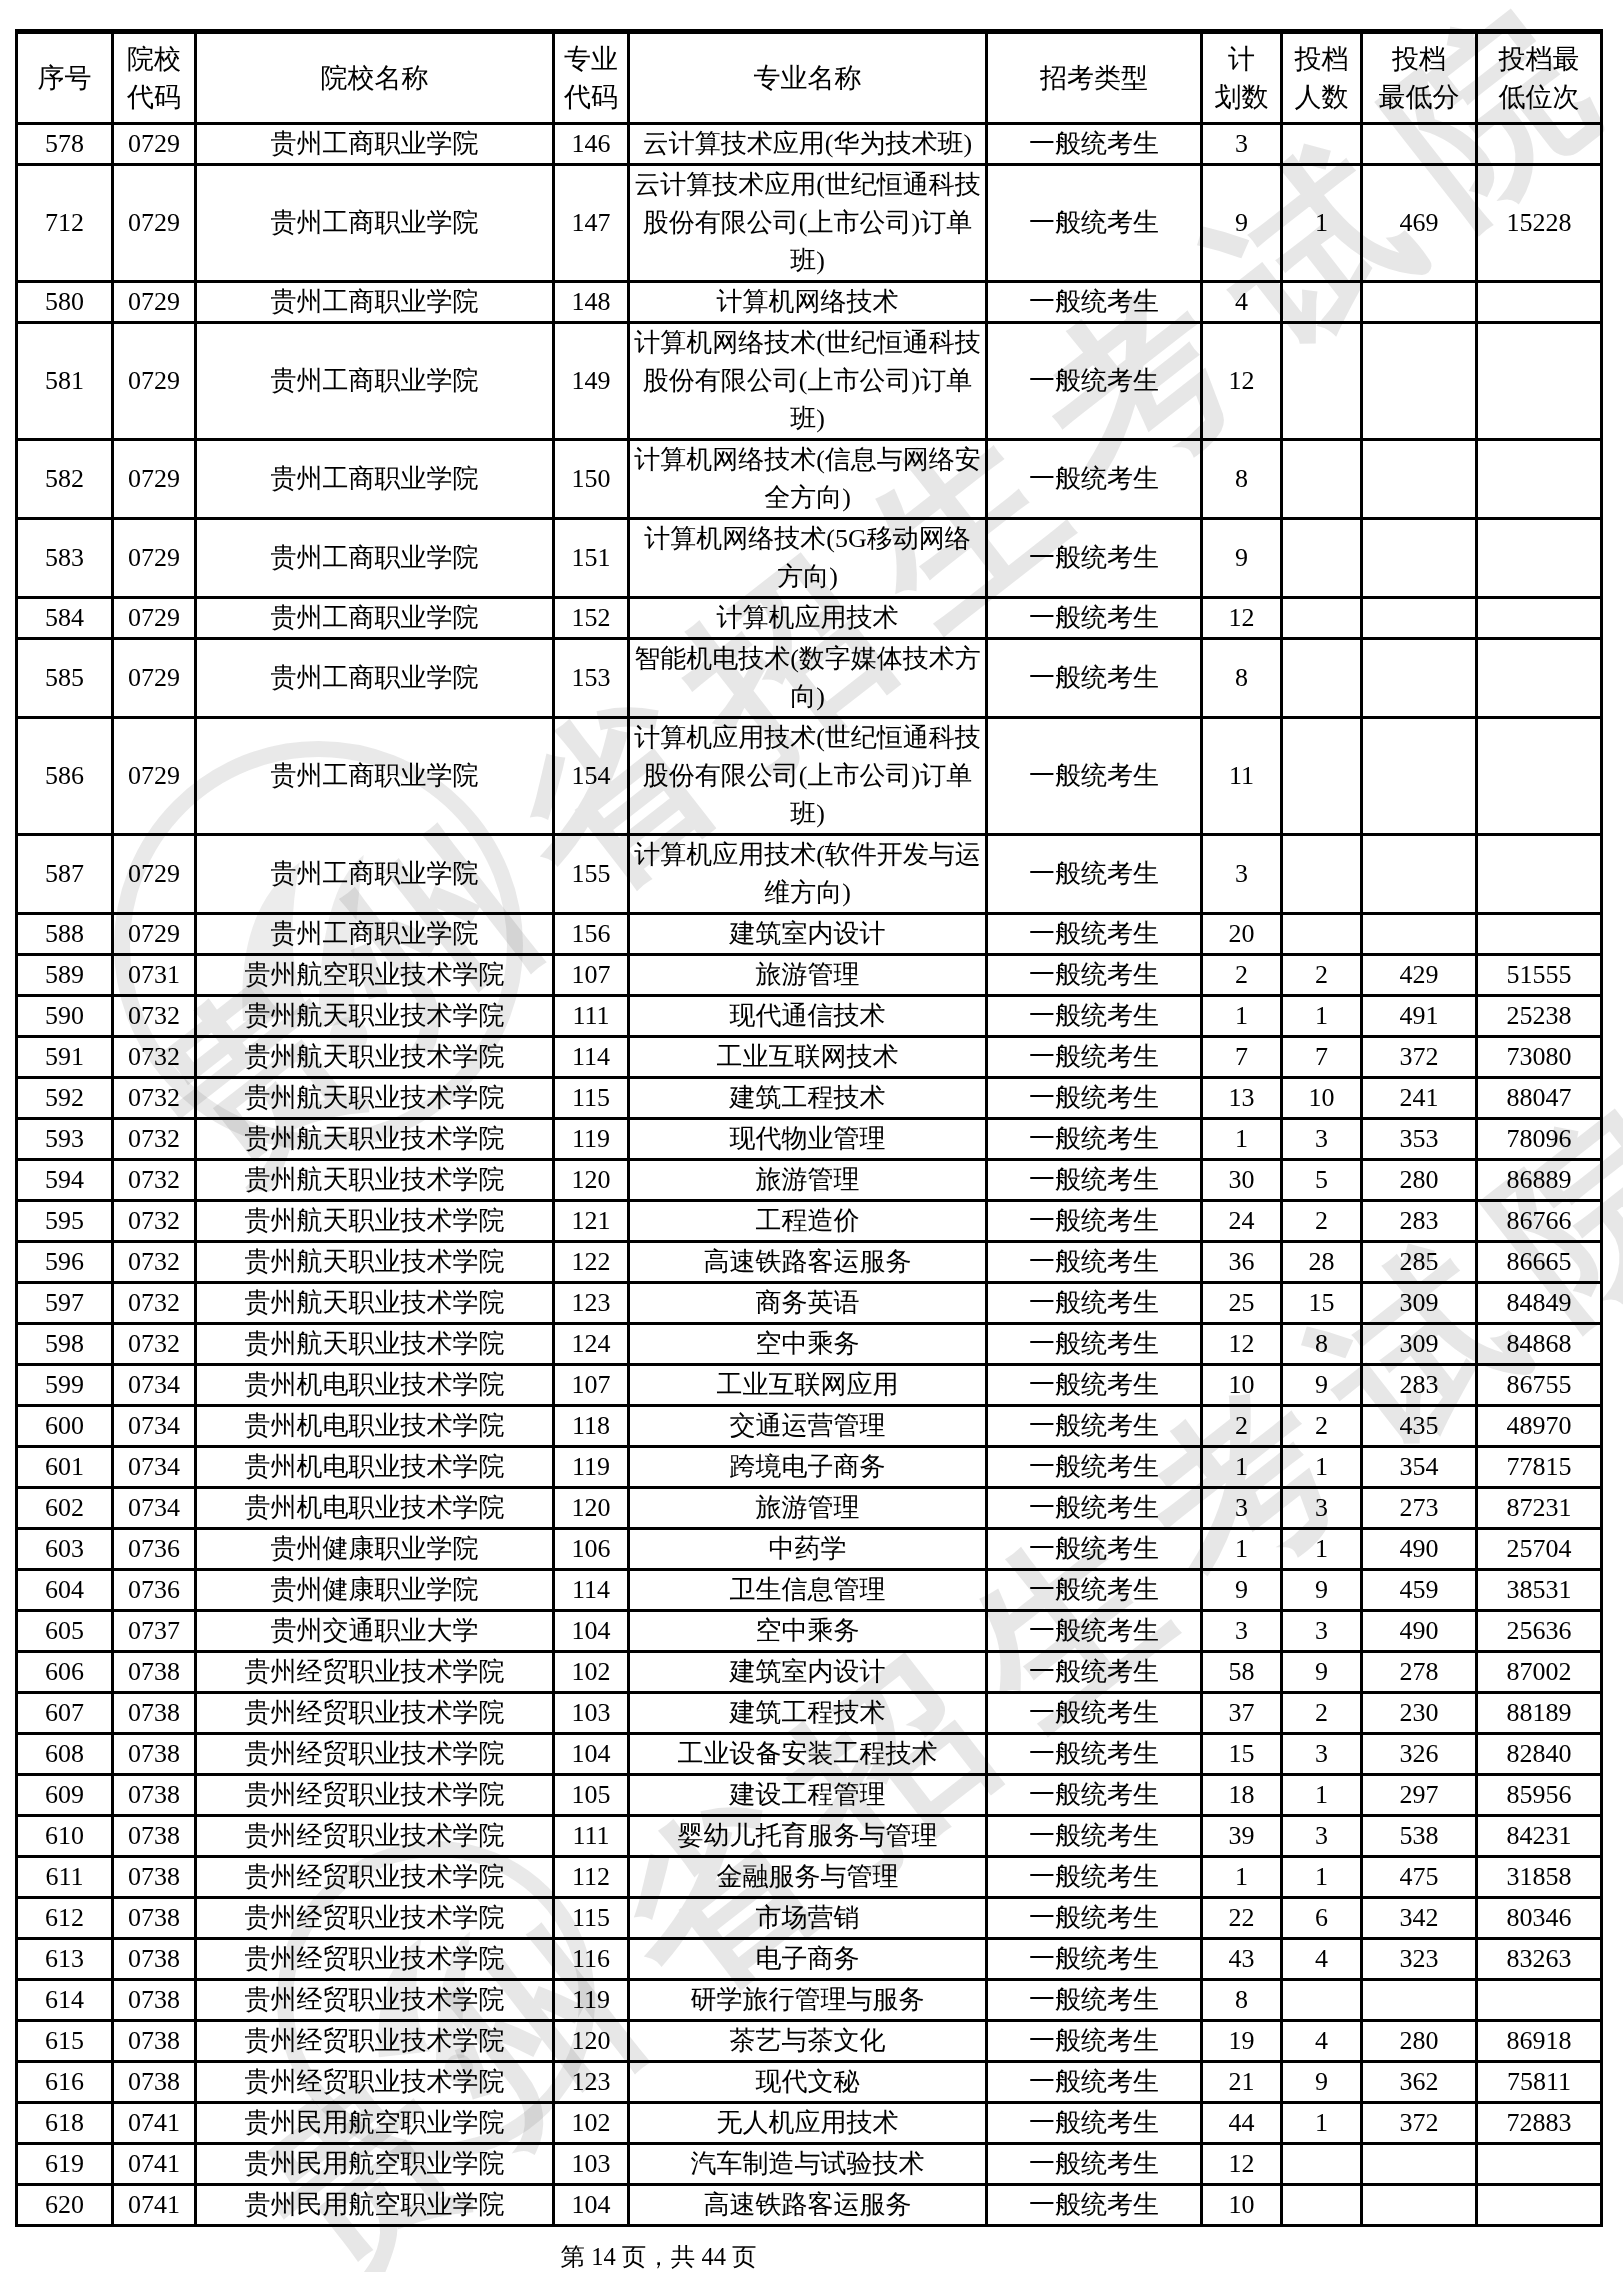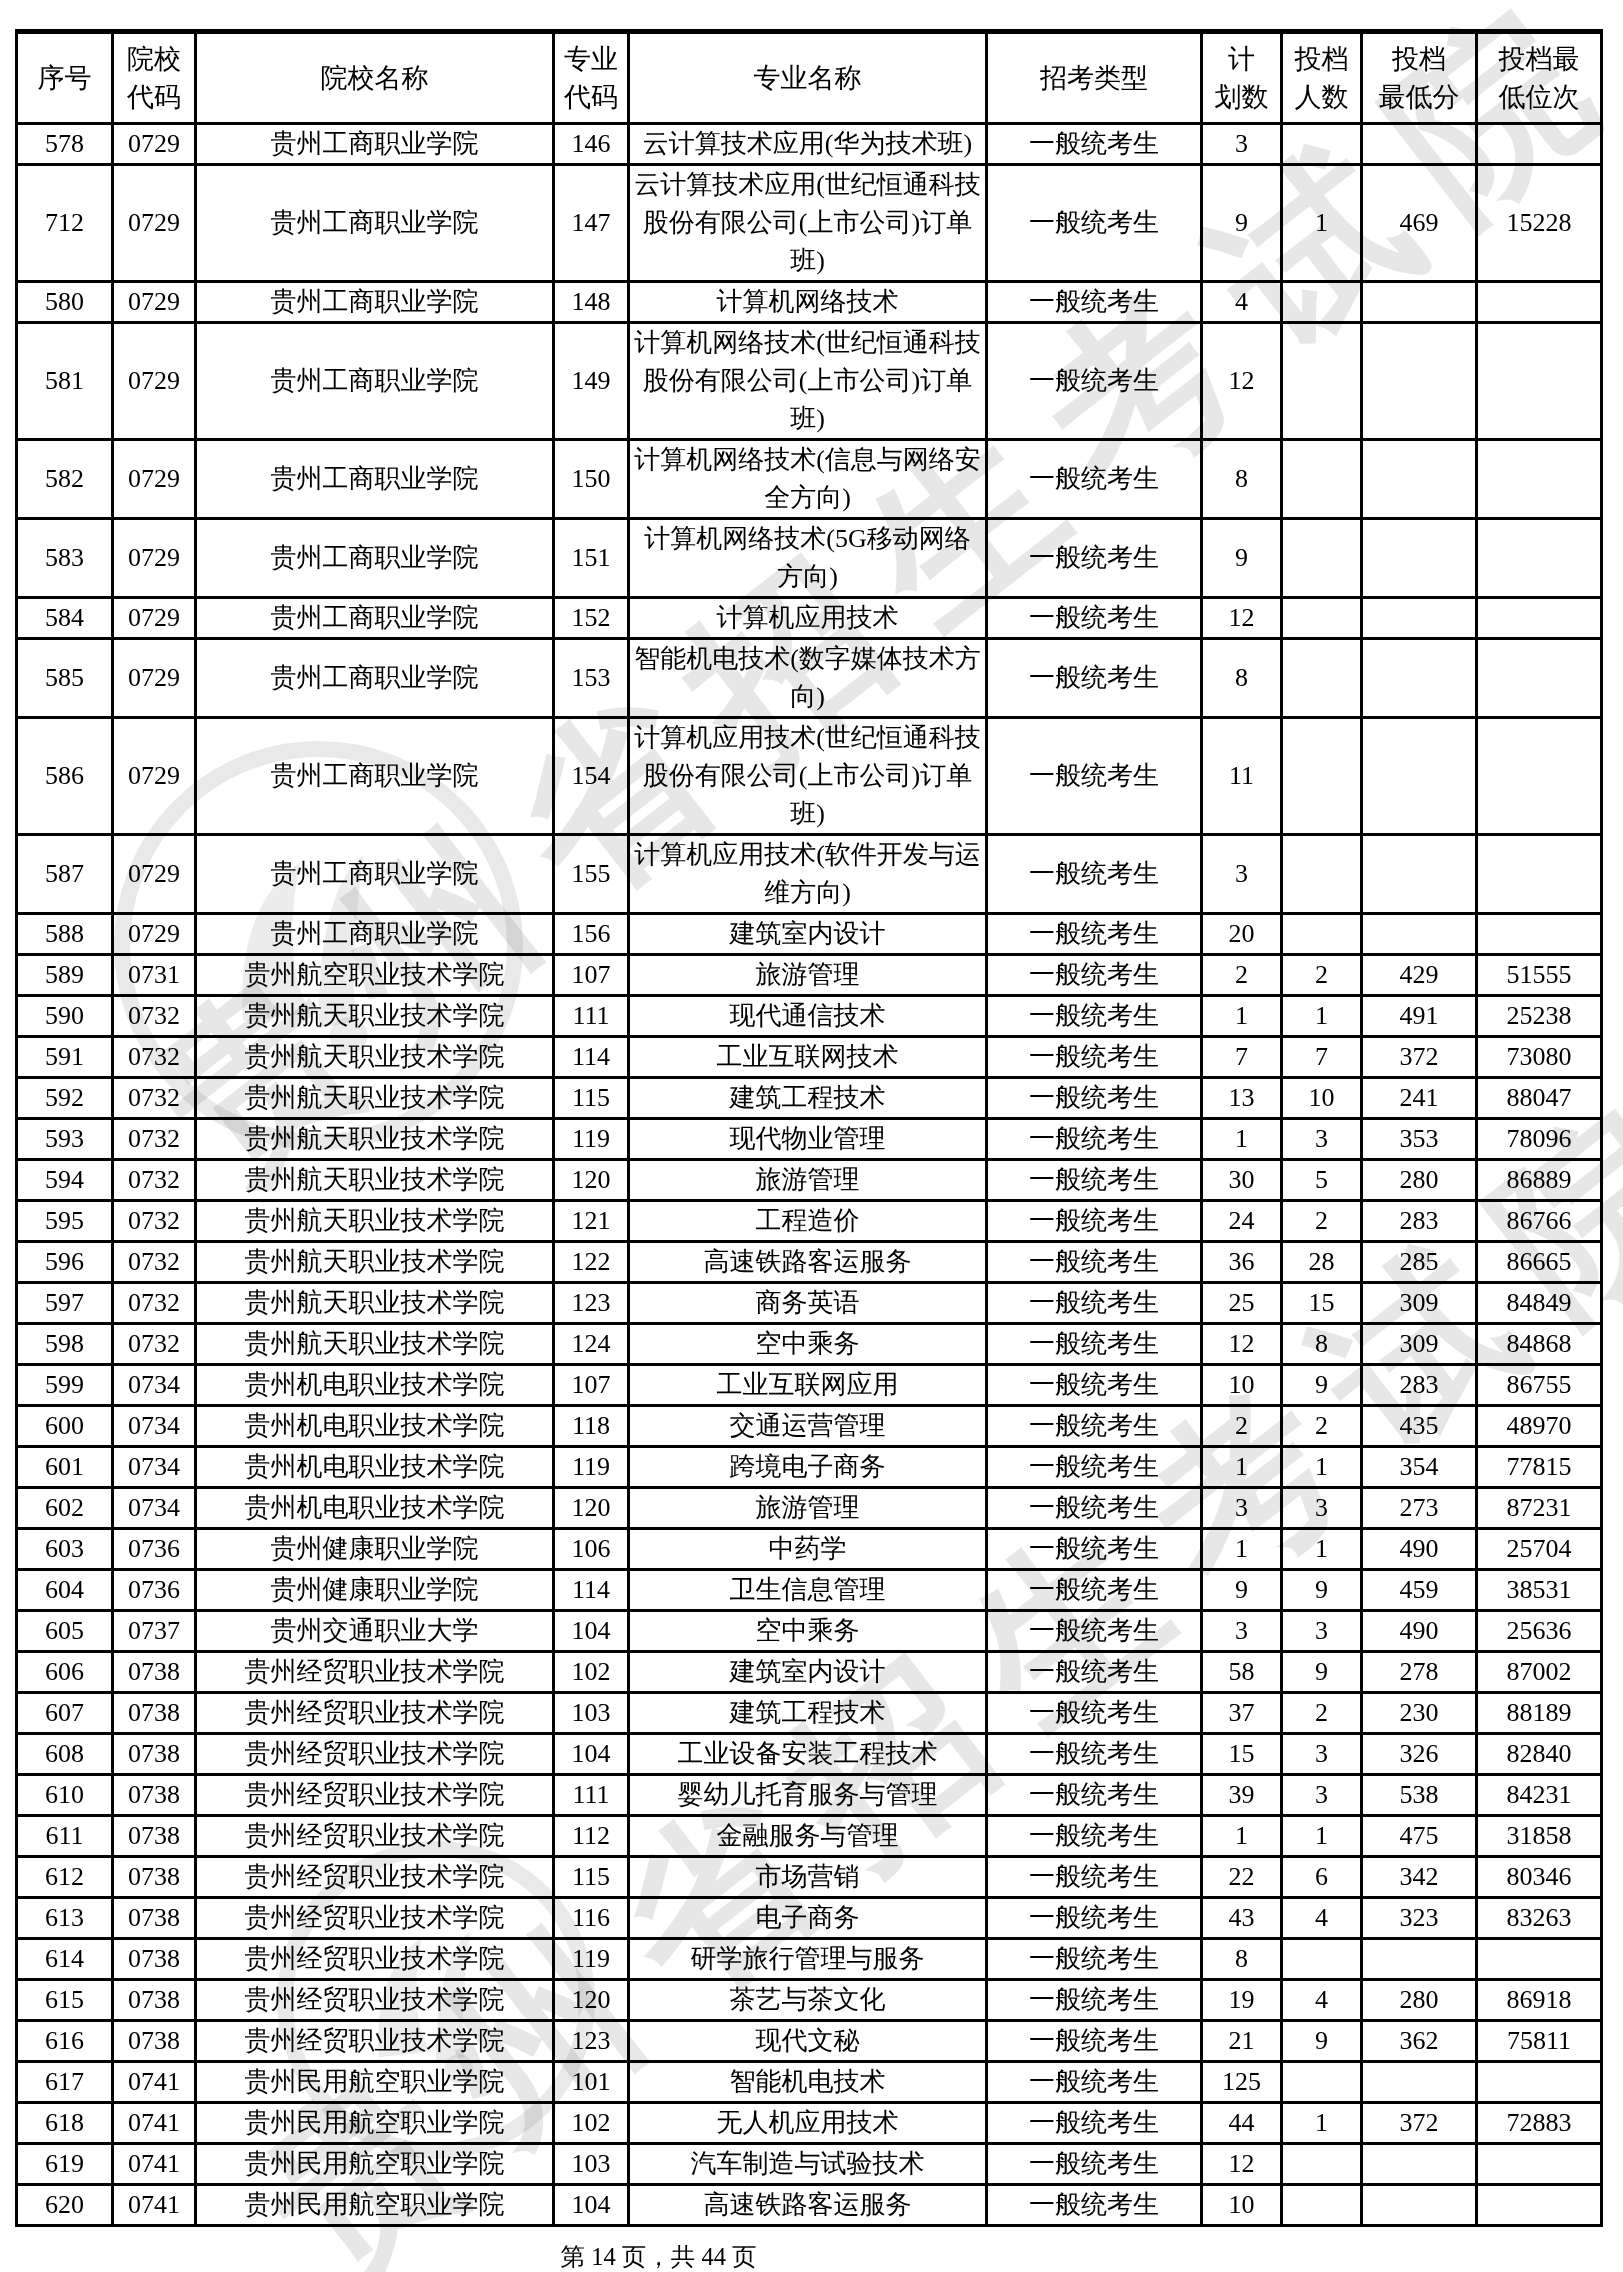--- a/index.html
+++ b/index.html
@@ -507,20 +507,32 @@
           <td>贵州经贸职业技术学院</td>
           <td>104</td>
           <td>工业设备安装工程技术</td>
           <td>一般统考生</td>
           <td>15</td>
           <td>3</td>
           <td>326</td>
           <td>82840</td>
         </tr>
         <tr>
+          <td>609</td>
+          <td>0738</td>
+          <td>贵州经贸职业技术学院</td>
+          <td>105</td>
+          <td>建设工程管理</td>
+          <td>一般统考生</td>
+          <td>18</td>
+          <td>1</td>
+          <td>297</td>
+          <td>85956</td>
+        </tr>
+        <tr>
           <td>610</td>
           <td>0738</td>
           <td>贵州经贸职业技术学院</td>
           <td>111</td>
           <td>婴幼儿托育服务与管理</td>
           <td>一般统考生</td>
           <td>39</td>
           <td>3</td>
           <td>538</td>
           <td>84231</td>
@@ -589,32 +601,20 @@
           <td>616</td>
           <td>0738</td>
           <td>贵州经贸职业技术学院</td>
           <td>123</td>
           <td>现代文秘</td>
           <td>一般统考生</td>
           <td>21</td>
           <td>9</td>
           <td>362</td>
           <td>75811</td>
-        </tr>
-        <tr>
-          <td>617</td>
-          <td>0741</td>
-          <td>贵州民用航空职业学院</td>
-          <td>101</td>
-          <td>智能机电技术</td>
-          <td>一般统考生</td>
-          <td>125</td>
-          <td></td>
-          <td></td>
-          <td></td>
         </tr>
         <tr>
           <td>618</td>
           <td>0741</td>
           <td>贵州民用航空职业学院</td>
           <td>102</td>
           <td>无人机应用技术</td>
           <td>一般统考生</td>
           <td>44</td>
           <td>1</td>

